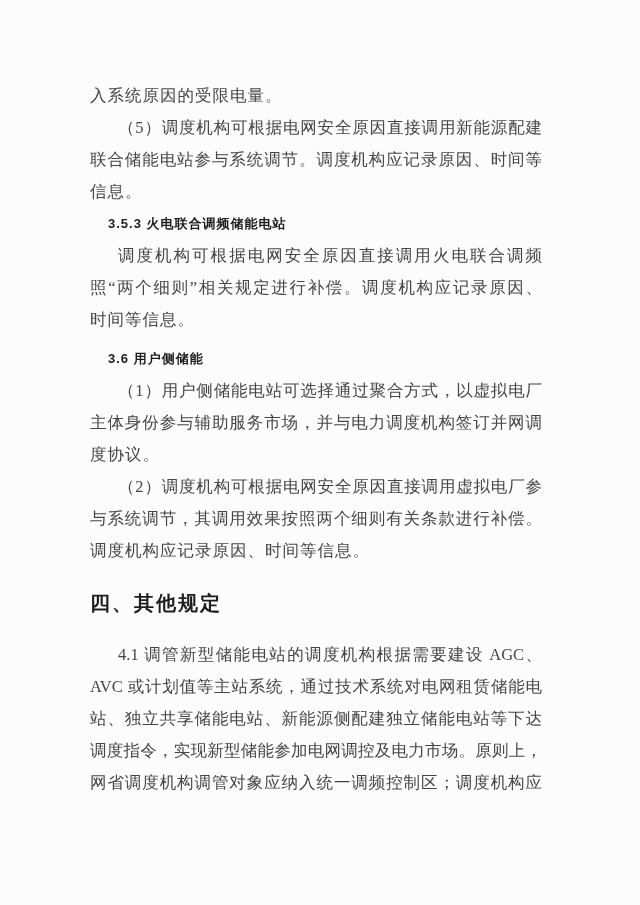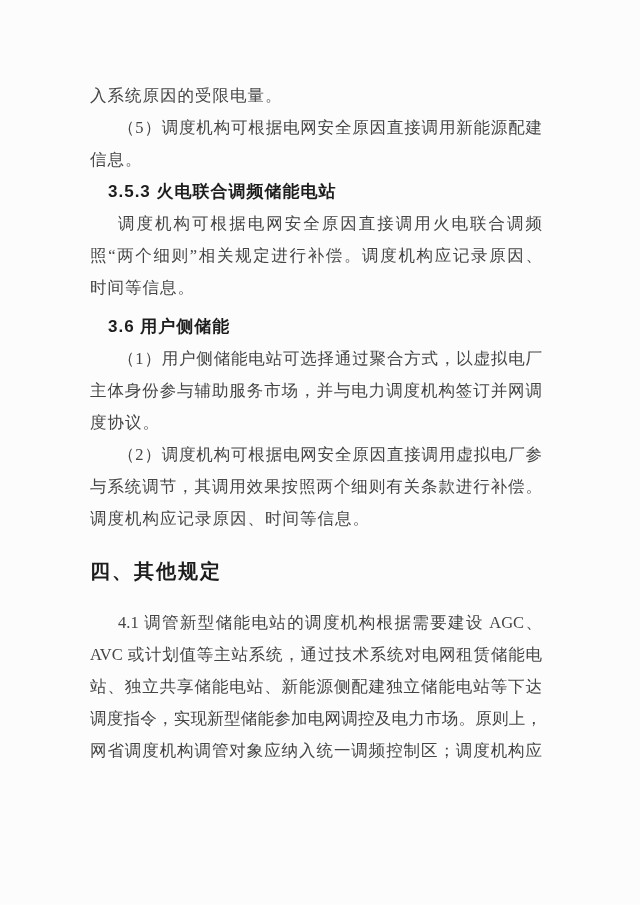--- a/index.html
+++ b/index.html
@@ -37,21 +37,21 @@
     text-align: justify;
     text-align-last: justify;
     text-justify: inter-character;
   }
   .line.indent {
     padding-left: 28px;
   }
   .line.subheading {
     font-family: "Liberation Sans", sans-serif;
     font-weight: 700;
-    font-size: 17px;
+    font-size: 13px;
     letter-spacing: 1px;
     color: var(--heading-color, #1d1d1d);
     padding-left: 18px;
   }
   .line.space-before {
     margin-top: 7px;
   }
   .line.section {
     font-family: "Liberation Sans", sans-serif;
     font-weight: 700;
@@ -62,20 +62,21 @@
     margin-bottom: 20px;
   }
 </style>
 </head>
 <body>
 
 <div class="page">
   <div class="text-column">
       <div class="line body plain">入系统原因的受限电量。</div>
       <div class="line body indent justify">（5）调度机构可根据电网安全原因直接调用新能源配建</div>
+      <div class="line body justify">联合储能电站参与系统调节。调度机构应记录原因、时间等</div>
       <div class="line body plain">信息。</div>
       <div class="line subheading">3.5.3 火电联合调频储能电站</div>
       <div class="line body indent justify">调度机构可根据电网安全原因直接调用火电联合调频</div>
       <div class="line body justify">照“两个细则”相关规定进行补偿。调度机构应记录原因、</div>
       <div class="line body plain">时间等信息。</div>
       <div class="line subheading space-before">3.6 用户侧储能</div>
       <div class="line body indent justify">（1）用户侧储能电站可选择通过聚合方式，以虚拟电厂</div>
       <div class="line body justify">主体身份参与辅助服务市场，并与电力调度机构签订并网调</div>
       <div class="line body plain">度协议。</div>
       <div class="line body indent justify">（2）调度机构可根据电网安全原因直接调用虚拟电厂参</div>

